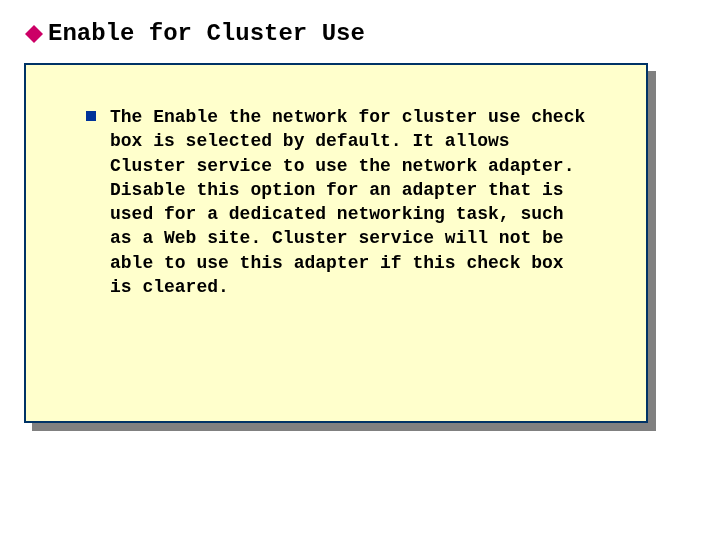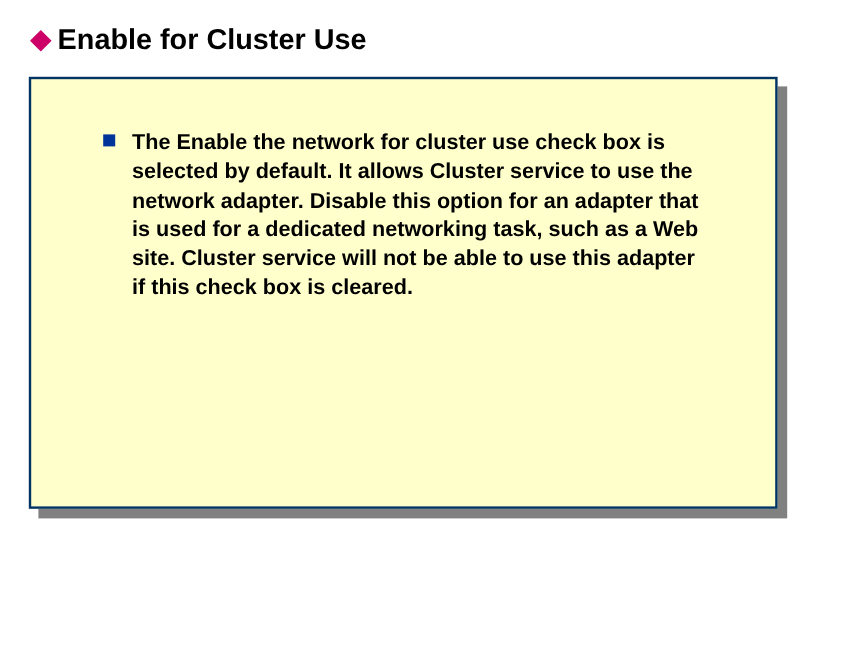--- a/index.html
+++ b/index.html
@@ -9,20 +9,21 @@
     height: 540px;
     background: #ffffff;
     font-family: Arial, Helvetica, sans-serif;
   }
   .slide {
     position: relative;
     width: 672px;
     height: 540px;
     box-sizing: border-box;
     padding: 20px 24px 24px 24px;
+    font-family: Liberation Mono, monospace;
   }
   .title-row {
     display: flex;
     align-items: center;
     gap: 4px;
     margin-bottom: 16px;
   }
   .title-text {
     font-size: 24px;
     font-weight: bold;

